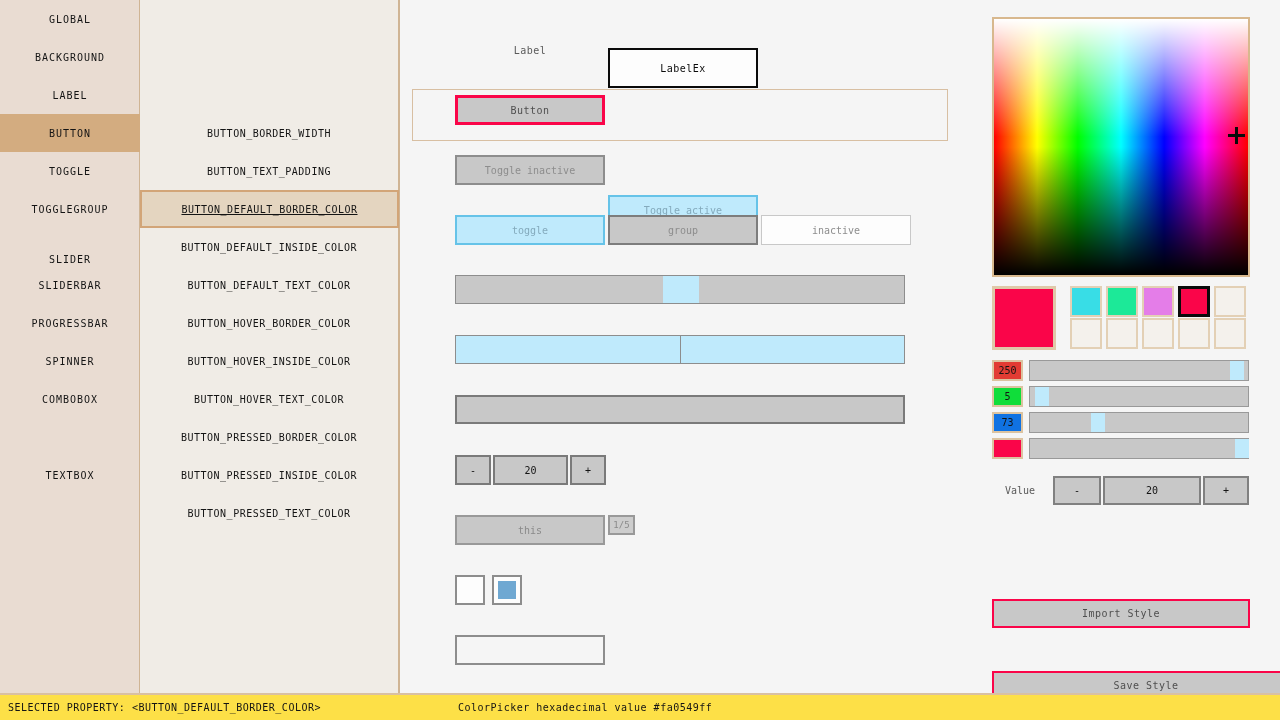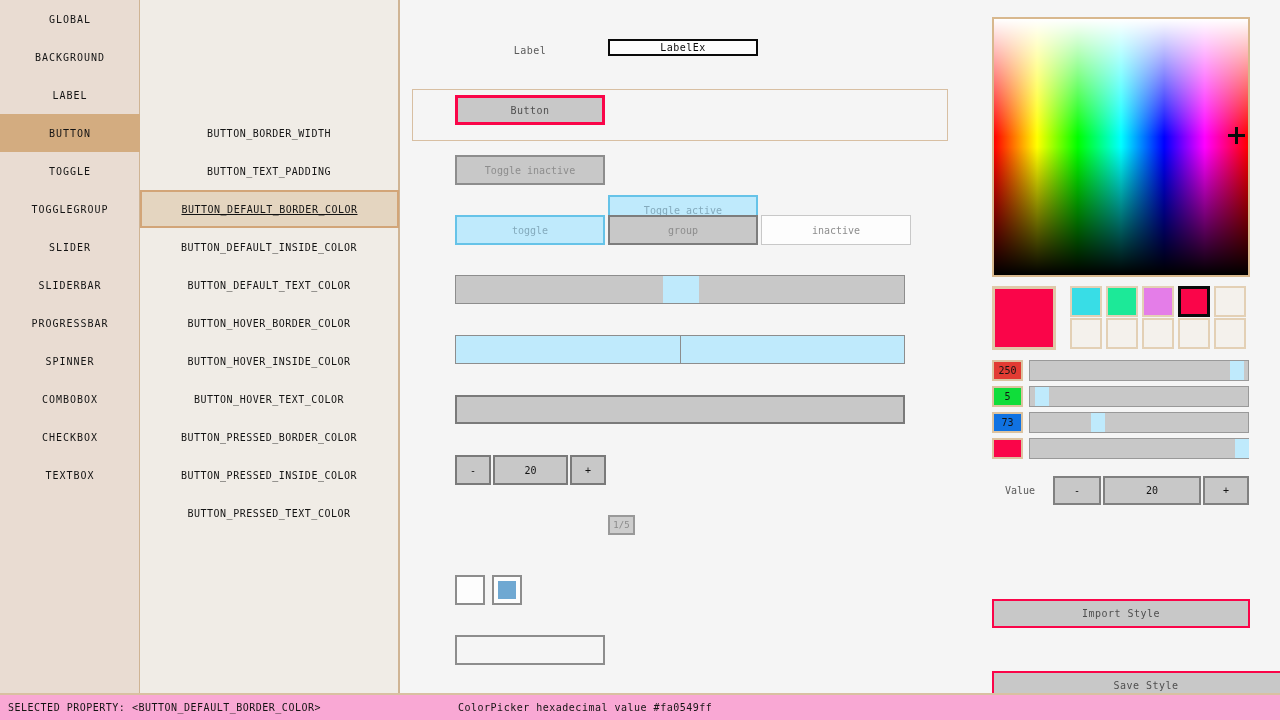--- a/index.html
+++ b/index.html
@@ -88,62 +88,61 @@
 
   .value-label { position:absolute; left:985px; top:476px; width:50px; height:29px;
     display:flex; align-items:center; justify-content:flex-end; color:#5a5a5a; }
   .vspin { background:#c8c8c8; border:2px solid #808080; color:#141414; }
 
   .style-btn { background:#c8c8c8; border:2px solid; color:#4f4f4f; letter-spacing:0.5px; }
 
   
   .statusbar {
     position:absolute; left:0; top:693px; width:1280px; height:27px;
-    background:#f9a8d4; border-top:2px solid #d9c0a2;
+    background:#fde047; border-top:2px solid #d9c0a2;
   }
   .status-text { position:absolute; top:0; height:25px; display:flex; align-items:center;
     color:#141414; letter-spacing:0.5px; white-space:nowrap; }
 </style>
 </head>
 <body>
 
 <div class="app">
 
   <div class="sidebar">
     <div class="side-item" style="top:0">GLOBAL</div>
     <div class="side-item" style="top:38px">BACKGROUND</div>
     <div class="side-item" style="top:76px">LABEL</div>
     <div class="side-item selected" style="top:114px">BUTTON</div>
     <div class="side-item" style="top:152px">TOGGLE</div>
     <div class="side-item" style="top:190px">TOGGLEGROUP</div>
-    <div class="side-item" style="top:228px">SLIDER</div>
+    <div class="side-item" style="top:240px">SLIDER</div>
     <div class="side-item" style="top:266px">SLIDERBAR</div>
     <div class="side-item" style="top:304px">PROGRESSBAR</div>
     <div class="side-item" style="top:342px">SPINNER</div>
     <div class="side-item" style="top:380px">COMBOBOX</div>
-    <div class="side-item" style="top:418px">CHECKBOX</div>
     <div class="side-item" style="top:456px">TEXTBOX</div>
   </div>
 
   <div class="proplist">
     <div class="prop-item" style="top:114px">BUTTON_BORDER_WIDTH</div>
     <div class="prop-item" style="top:152px">BUTTON_TEXT_PADDING</div>
     <div class="prop-item selected" style="top:190px">BUTTON_DEFAULT_BORDER_COLOR</div>
     <div class="prop-item" style="top:228px">BUTTON_DEFAULT_INSIDE_COLOR</div>
     <div class="prop-item" style="top:304px">BUTTON_HOVER_BORDER_COLOR</div>
     <div class="prop-item" style="top:266px">BUTTON_DEFAULT_TEXT_COLOR</div>
     <div class="prop-item" style="top:342px">BUTTON_HOVER_INSIDE_COLOR</div>
     <div class="prop-item" style="top:380px">BUTTON_HOVER_TEXT_COLOR</div>
     <div class="prop-item" style="top:418px">BUTTON_PRESSED_BORDER_COLOR</div>
     <div class="prop-item" style="top:456px">BUTTON_PRESSED_INSIDE_COLOR</div>
     <div class="prop-item" style="top:494px">BUTTON_PRESSED_TEXT_COLOR</div>
   </div>
 
   <div class="w label-plain" style="left:455px; top:35px; width:150px; height:30px;">Label</div>
-  <div class="w labelex" style="left:608px; top:39px; width:150px; height:17px;">LabelEx</div>
+  <div class="w labelex" style="left:608px; top:48px; width:150px; height:40px;">LabelEx</div>
 
   <div class="w groupbox" style="left:412px; top:89px; width:536px; height:52px;"></div>
   <div class="w gray-btn preview-button" style="left: 455px; top: 95px; width: 150px; height: 30px; border-color: rgb(250, 5, 73);">Button</div>
 
   <div class="w gray-off" style="left:455px; top:155px; width:150px; height:30px;">Toggle inactive</div>
   <div class="w blue-on" style="left:608px; top:155px; width:150px; height:30px;margin-top:40px;">Toggle active</div>
 
   <div class="w blue-on" style="left:455px; top:215px; width:150px; height:30px;">toggle</div>
   <div class="w gray-off" style="left:608px; top:215px; width:150px; height:30px; border-color:#7d7d7d;">group</div>
   <div class="w white-btn" style="left:761px; top:215px; width:150px; height:30px;">inactive</div>
@@ -155,20 +154,21 @@
   <div class="w sliderbar" style="left:455px; top:335px; width:450px; height:29px;">
     <div class="sliderbar-div"></div>
   </div>
 
   <div class="w progressbar" style="left:455px; top:395px; width:450px; height:29px;"></div>
 
   <div class="w spin-btn" style="left:455px; top:455px; width:36px; height:30px;">-</div>
   <div class="w spin-val" style="left:493px; top:455px; width:75px; height:30px;">20</div>
   <div class="w spin-btn" style="left:570px; top:455px; width:36px; height:30px;">+</div>
 
+  <div class="w combo-main" style="left:455px; top:515px; width:150px; height:30px;">this</div>
   <div class="w combo-counter" style="left:608px; top:515px; width:27px; height:20px;">1/5</div>
 
   <div class="checkbox" style="left:455px; top:575px; width:30px; height:30px;"></div>
   <div class="checkbox" style="left:492px; top:575px; width:30px; height:30px;">
     <div class="checkbox-fill" style="background: rgb(111, 168, 210);"></div>
   </div>
 
   <div class="w textbox" style="left:455px; top:635px; width:150px; height:30px;"></div>
 
   <div class="colorpicker">

